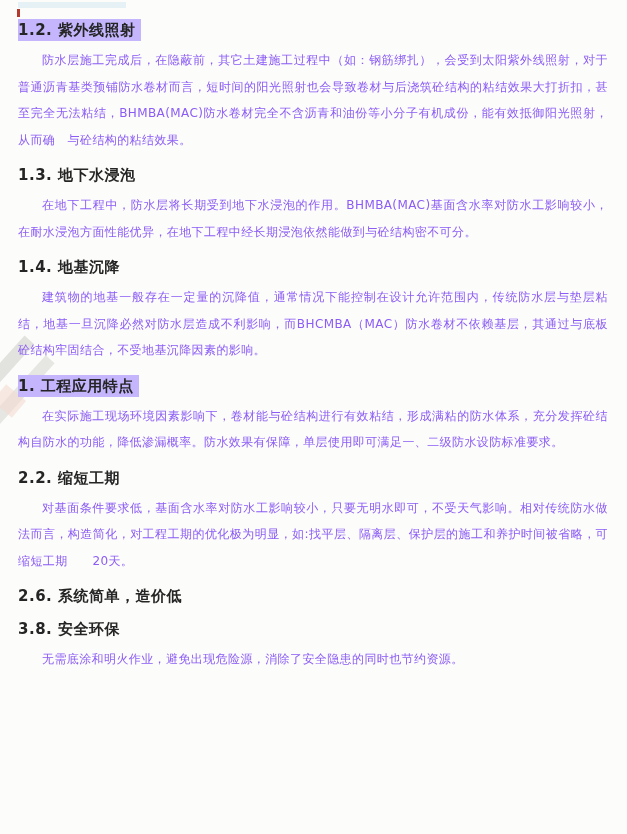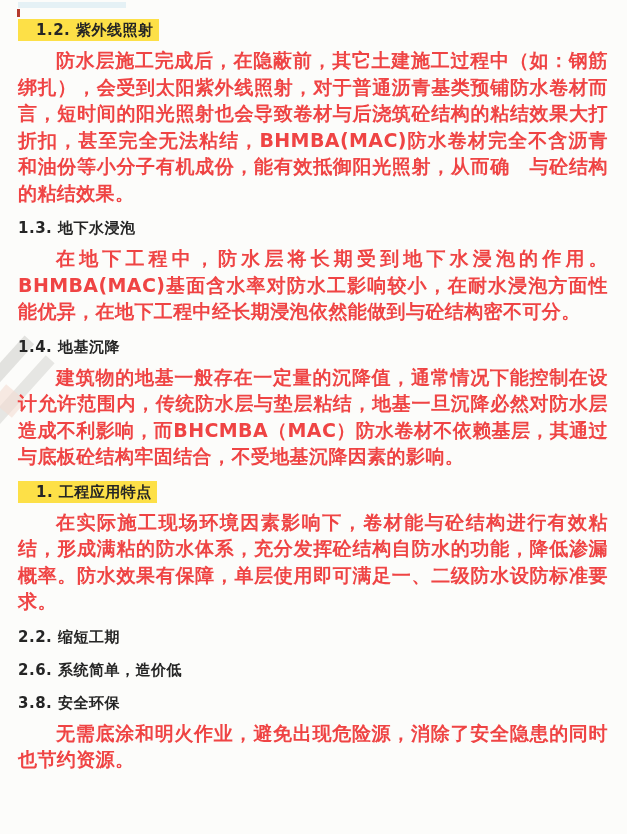--- a/index.html
+++ b/index.html
@@ -15,32 +15,31 @@
   .content { position:relative; padding:8px 19px 0 18px; z-index:2; }
   h3.sec-head {
     font-size:15px;
     font-weight:bold;
     color:#252525;
     margin:12px 0 6px 0;
     line-height:21px;
     letter-spacing:0.5px;
   }
   h3.sec-head .hl {
-    background:#fde047;
-    padding:2px 5px 2px 18px;
+    background:#c4b5fd;
+    padding:2px 5px 2px 0;
   }
   p.body-para {
-    font-size:19px;
+    font-size:12px;
     line-height:26.5px;
     margin:6px 0 12px 0;
-    color:#ef4444;
+    color:#8b5cf6;
     text-align:justify;
     text-indent:2em;
     letter-spacing:0.4px;
-    font-weight:bold;
   }
   
   .top-remnant {
     position:absolute;
     left:18px; top:2px;
     width:108px; height:6px;
     background:#d9ebf3;
     opacity:0.65;
     z-index:1;
   }
@@ -99,20 +98,21 @@
     <p class="body-para">在地下工程中，防水层将长期受到地下水浸泡的作用。BHMBA(MAC)基面含水率对防水工影响较小，在耐水浸泡方面性能优异，在地下工程中经长期浸泡依然能做到与砼结构密不可分。</p>
 
     <h3 class="sec-head">1.4. 地基沉降</h3>
     <p class="body-para">建筑物的地基一般存在一定量的沉降值，通常情况下能控制在设计允许范围内，传统防水层与垫层粘结，地基一旦沉降必然对防水层造成不利影响，而BHCMBA（MAC）防水卷材不依赖基层，其通过与底板砼结构牢固结合，不受地基沉降因素的影响。</p>
 
     <h3 class="sec-head"><span class="hl">1. 工程应用特点</span></h3>
 
     <p class="body-para">在实际施工现场环境因素影响下，卷材能与砼结构进行有效粘结，形成满粘的防水体系，充分发挥砼结构自防水的功能，降低渗漏概率。防水效果有保障，单层使用即可满足一、二级防水设防标准要求。</p>
 
     <h3 class="sec-head">2.2. 缩短工期</h3>
+    <p class="body-para">对基面条件要求低，基面含水率对防水工影响较小，只要无明水即可，不受天气影响。相对传统防水做法而言，构造简化，对工程工期的优化极为明显，如:找平层、隔离层、保护层的施工和养护时间被省略，可缩短工期　　20天。</p>
 
     <h3 class="sec-head">2.6. 系统简单，造价低</h3>
 
     <h3 class="sec-head">3.8. 安全环保</h3>
     <p class="body-para">无需底涂和明火作业，避免出现危险源，消除了安全隐患的同时也节约资源。</p>
 
   </div>
 </div>
 
 </body></html>

